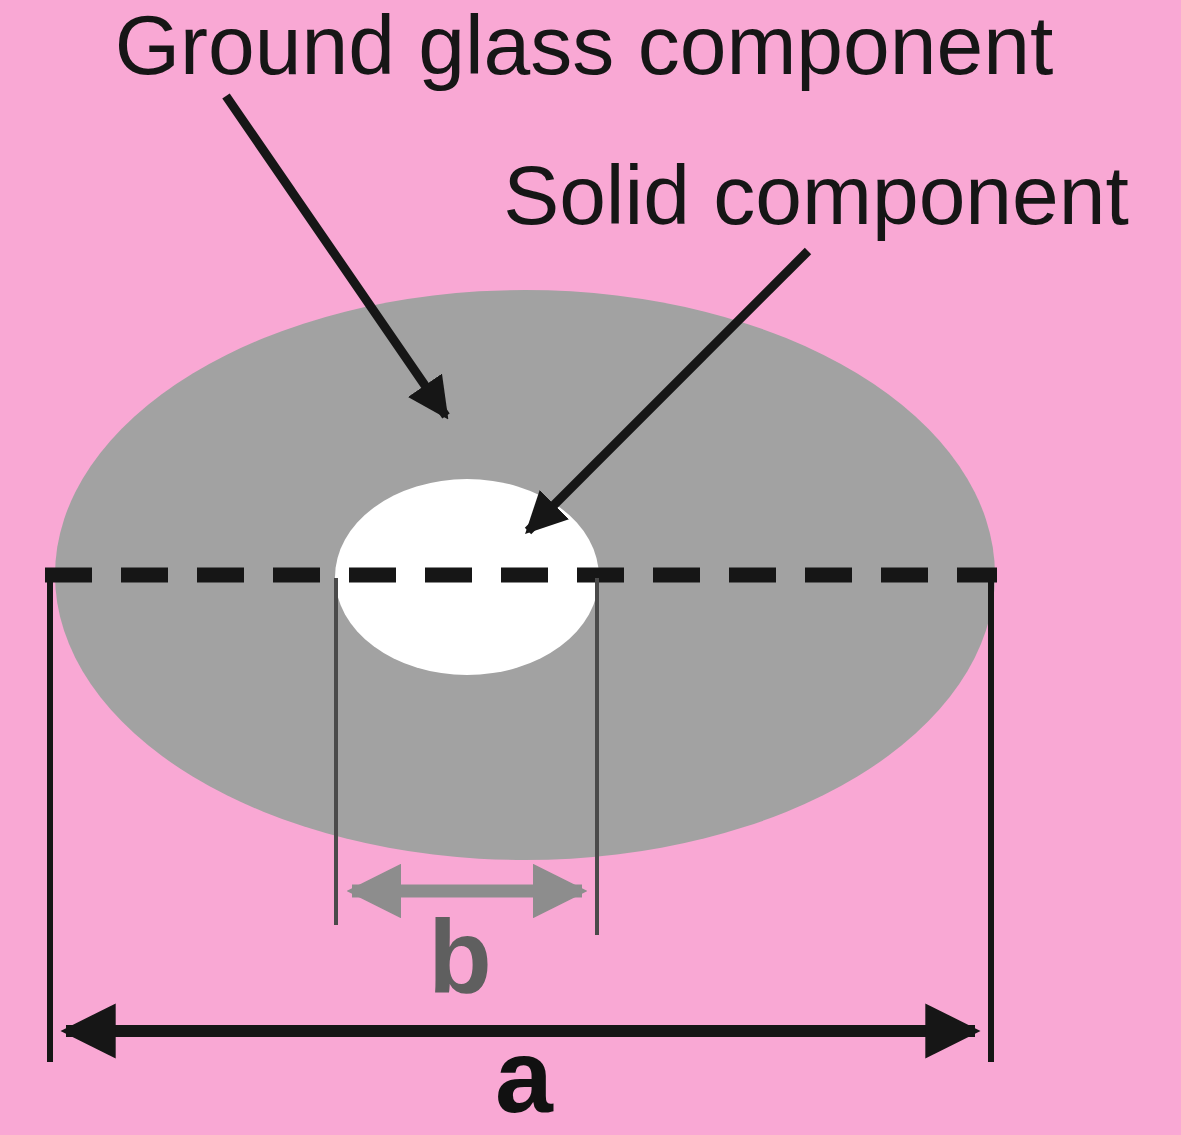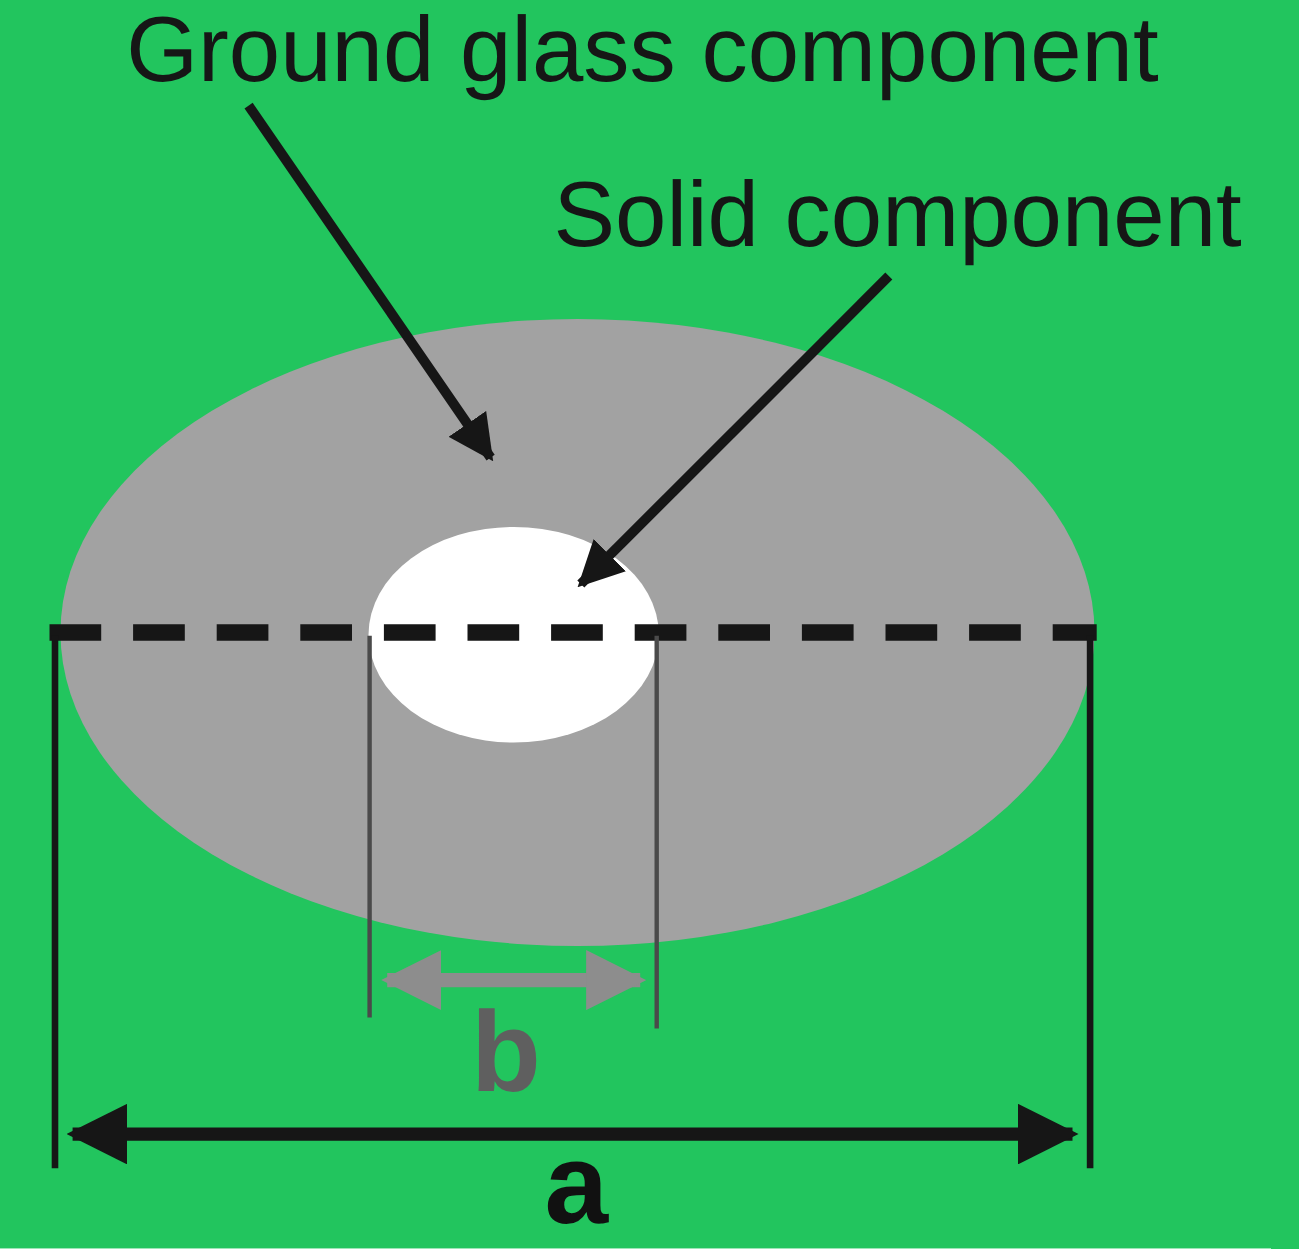--- a/index.html
+++ b/index.html
@@ -4,21 +4,21 @@
 <style>
   html, body {
     margin: 0;
     padding: 0;
     background: #ffffff;
   }
   .canvas {
     position: relative;
     width: 1181px;
     height: 1135px;
-    background: #22c55e;
+    background: #f9a8d4;
     overflow: hidden;
   }
   svg { display: block; }
   .fig-label {
     font-family: "Liberation Sans", sans-serif;
     font-size: 84px;
     font-weight: normal;
     fill: #161616;
   }
   .dim-label {

